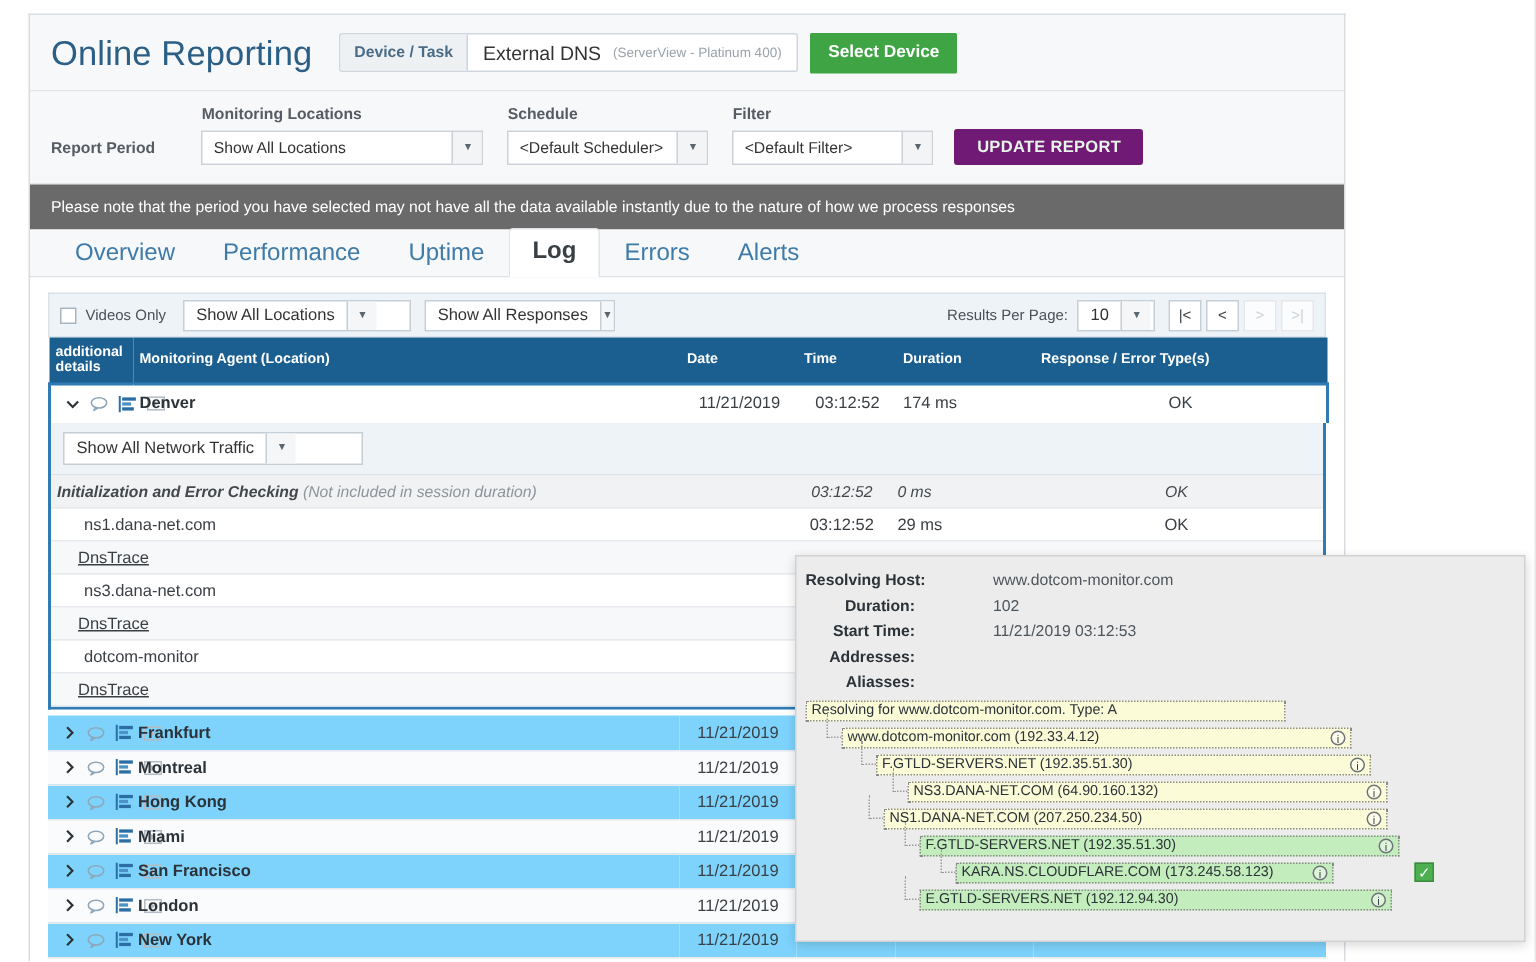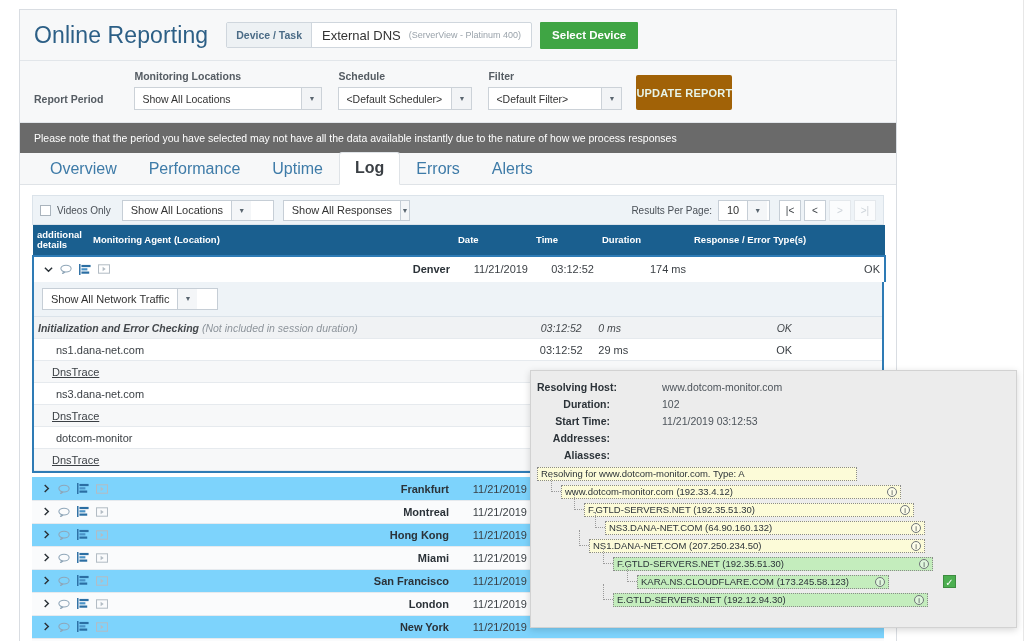--- a/index.html
+++ b/index.html
@@ -131,28 +131,28 @@
     background: #f2f4f6;
     display: flex; align-items: center; justify-content: center;
     color: #5a6670;
     font-size: 7px;
   }
   .gap-a { width: 31px; }
   .gap-b { width: 16px; }
   .gap-c { width: 16px; }
   .gap-d { width: 14px; }
   .update-btn {
-    height: 35px;
-    background: #a16207;
+    height: 24px;
+    background: #701a75;
     color: #e7f4e8;
     border: none;
     font-size: 11px;
     font-weight: bold;
     letter-spacing: .2px;
-    padding: 0 0;
+    padding: 0 15px;
     cursor: default;
     border-radius: 2px;
   }
 
   
   .notice {
     background: #6a6a6a;
     color: #ffffff;
     font-size: 10.5px;
     padding: 9px 14px;
@@ -262,21 +262,20 @@
   .th-dur { width: 92px; }
   .th-resp { width: 195px; text-align: center; }
 
   .tbl td {
     font-size: 11px;
     color: #3a3f44;
     padding: 0 4px;
     height: 23px;
     vertical-align: middle;
     border-bottom: 1px solid #e6eaee;
-    text-align: right;
   }
   .c-date, .c-time, .c-resp { text-align: center; color: #4a5057; }
   .c-dur { color: #4a5057; }
 
   .row-denver td {
     height: 26px;
     background: #ffffff;
     border-top: 2px solid #2e7bb5;
     border-bottom: none;
   }
@@ -557,21 +556,21 @@
             <td class="c-date">11/21/2019</td>
             <td class="c-time">03:12:52</td>
             <td class="c-dur">174 ms</td>
             <td class="c-resp">OK</td>
           </tr>
         </tbody>
       </table>
 
       <div class="detail-wrap">
         <div class="detail-toolbar">
-          <div class="tb-select" style="width:176px">
+          <div class="tb-select" style="width:200px">
             <div class="ts-text">Show All Network Traffic</div>
             <div class="ts-arrow">▼</div>
           </div>
         </div>
 
         <table class="dtl-tbl">
           <colgroup>
             <col style="width:415px">
               <col style="width:78px">
               <col style="width:66px">

